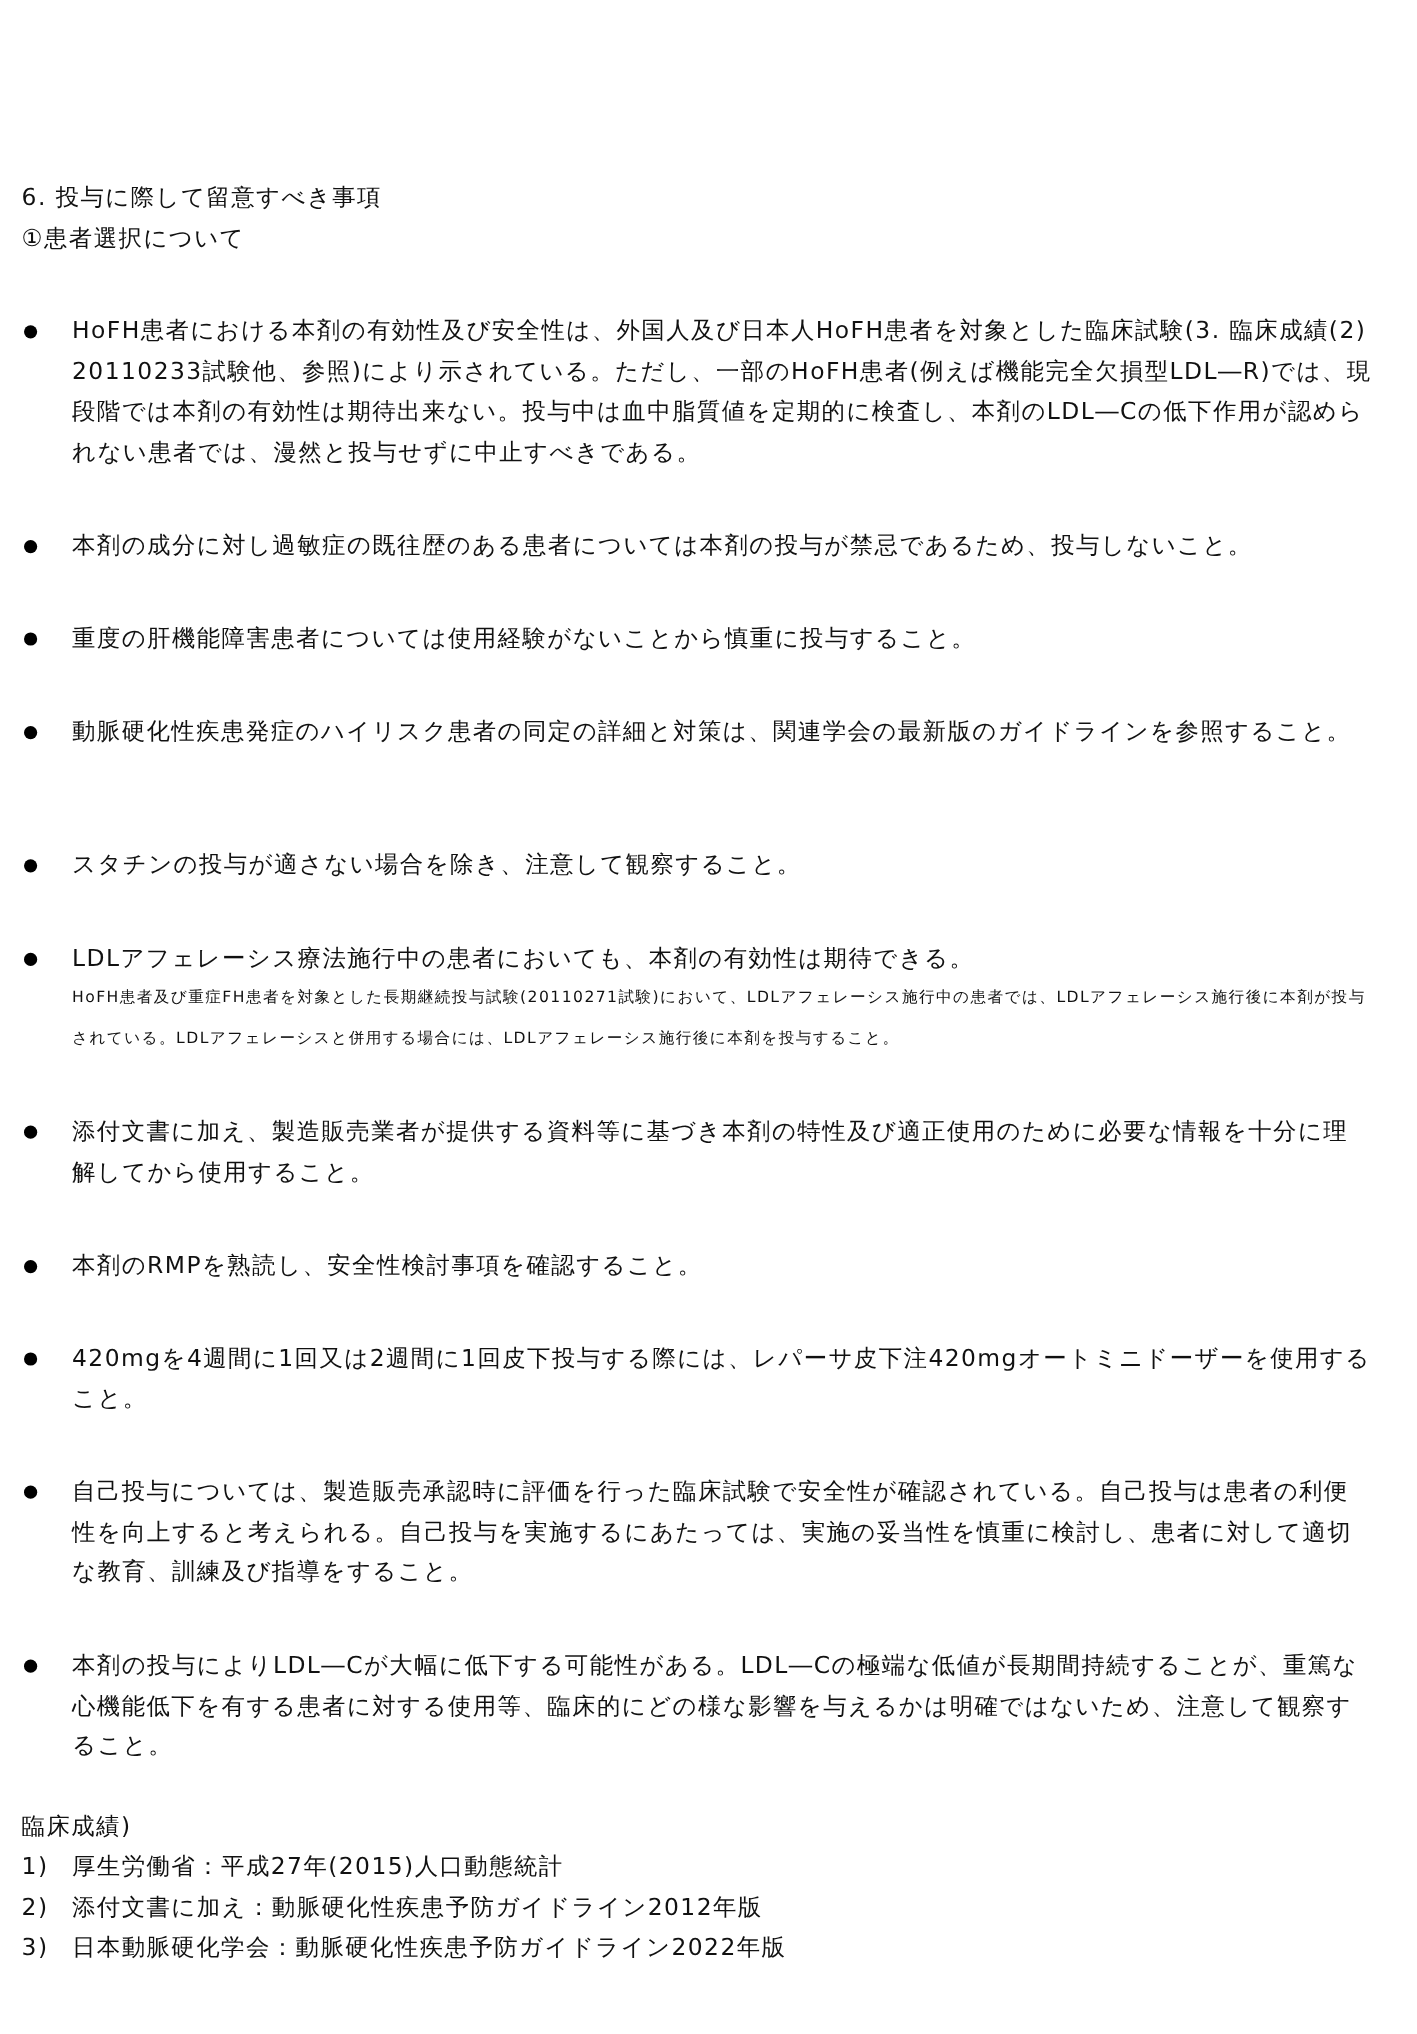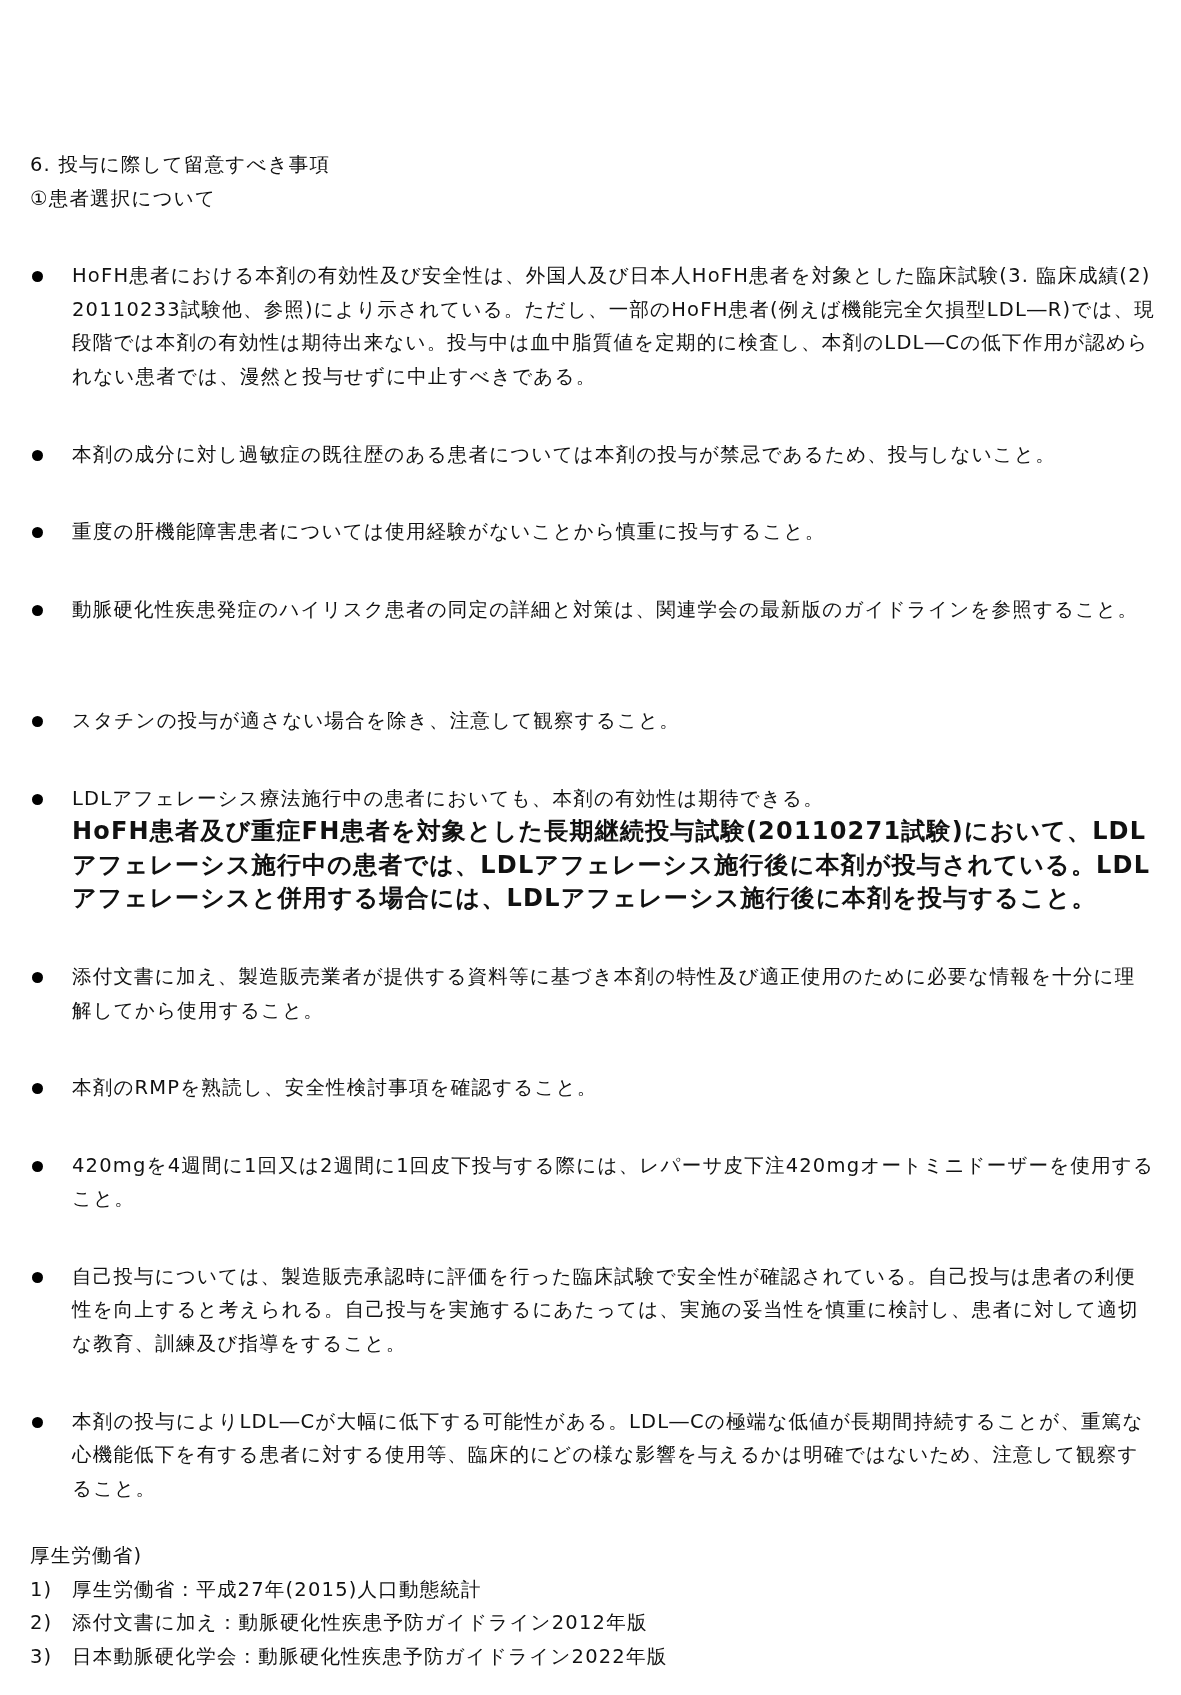--- a/index.html
+++ b/index.html
@@ -1,30 +1,30 @@
 <!DOCTYPE html>
 <html><head>
 <meta charset="utf-8">
 <style>
   html, body { margin: 0; padding: 0; background: #ffffff; }
   body {
     width: 1181px; height: 1695px; position: relative; overflow: hidden;
     font-family: "DejaVu Sans", "Liberation Sans", sans-serif;
     color: #111111;
   }
-  .page { position: absolute; left: 30px; top: 148px; width: 1125px; }
+  .page { position: absolute; left: 18px; top: 148px; width: 1125px; }
   .line { font-size: 19.5px; line-height: 33.6px; white-space: nowrap; letter-spacing: 1.2px; }
   .heading { margin: 0; }
   .bullet-item { position: relative; padding-left: 42px; }
   .bullet-item .dot {
     position: absolute; left: 2px; top: 12px; width: 11px; height: 11px;
     border-radius: 50%; background: #000;
   }
   .bullet-item .text { white-space: normal; word-break: break-all; line-height: 33.6px; font-size: 19.5px; letter-spacing: 1.2px; margin-top: 44px; }
-  .cont { padding-left: 42px; white-space: normal; font-size: 24px; line-height: 33.6px; letter-spacing: 1.2px; font-weight: bold; }
+  .cont { padding-left: 42px; white-space: normal; font-size: 13px; line-height: 33.6px; letter-spacing: 1.2px; }
   .spacer { height: 33.6px; }
   .ref { display: flex; }
   .ref .num { width: 42px; flex: none; }
 </style>
 </head>
 <body>
 
 <div class="page">
   <div class="line heading">6. 投与に際して留意すべき事項</div>
 
@@ -75,21 +75,21 @@
     <span class="dot"></span>
     <div class="text">自己投与については、製造販売承認時に評価を行った臨床試験で安全性が確認されている。自己投与は患者の利便性を向上すると考えられる。自己投与を実施するにあたっては、実施の妥当性を慎重に検討し、患者に対して適切な教育、訓練及び指導をすること。</div>
   </div>
   <div class="bullet-item">
     <span class="dot"></span>
     <div class="text">本剤の投与によりLDL―Cが大幅に低下する可能性がある。LDL―Cの極端な低値が長期間持続することが、重篤な心機能低下を有する患者に対する使用等、臨床的にどの様な影響を与えるかは明確ではないため、注意して観察すること。</div>
   </div>
 
   <div class="spacer"></div>
 
-  <div class="line heading">厚生労働省)</div>
+  <div class="line heading">臨床成績)</div>
   <div class="line ref">
     <span class="num">1)</span>
     <span>厚生労働省：平成27年(2015)人口動態統計</span>
   </div>
   <div class="line ref">
     <span class="num">2)</span>
     <span>添付文書に加え：動脈硬化性疾患予防ガイドライン2012年版</span>
   </div>
   <div class="line ref">
     <span class="num">3)</span>

